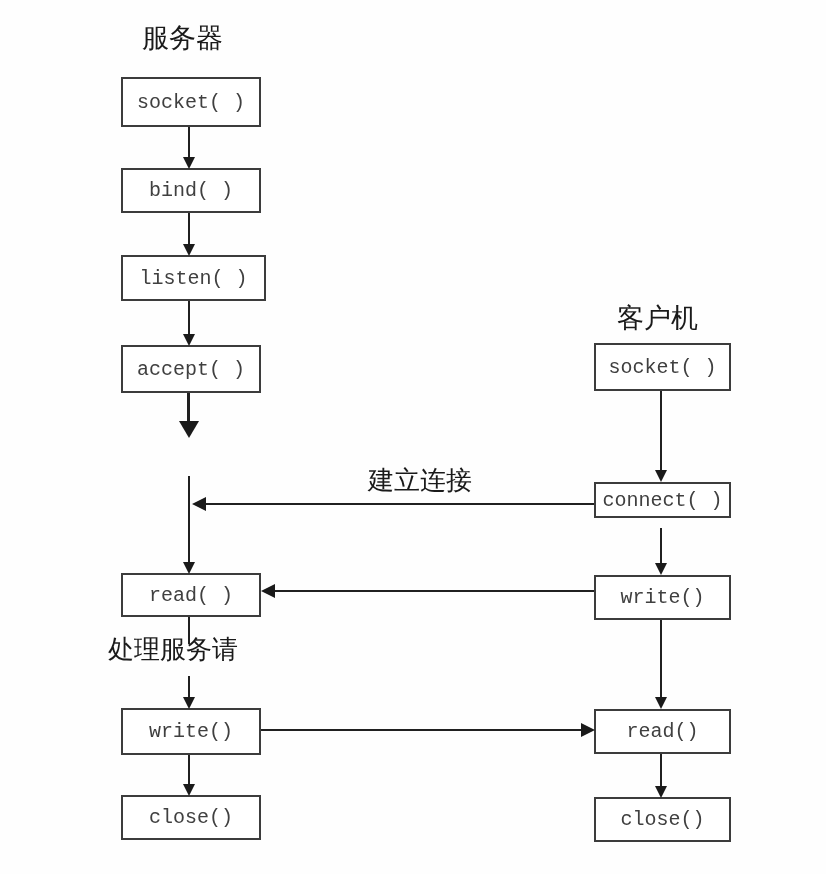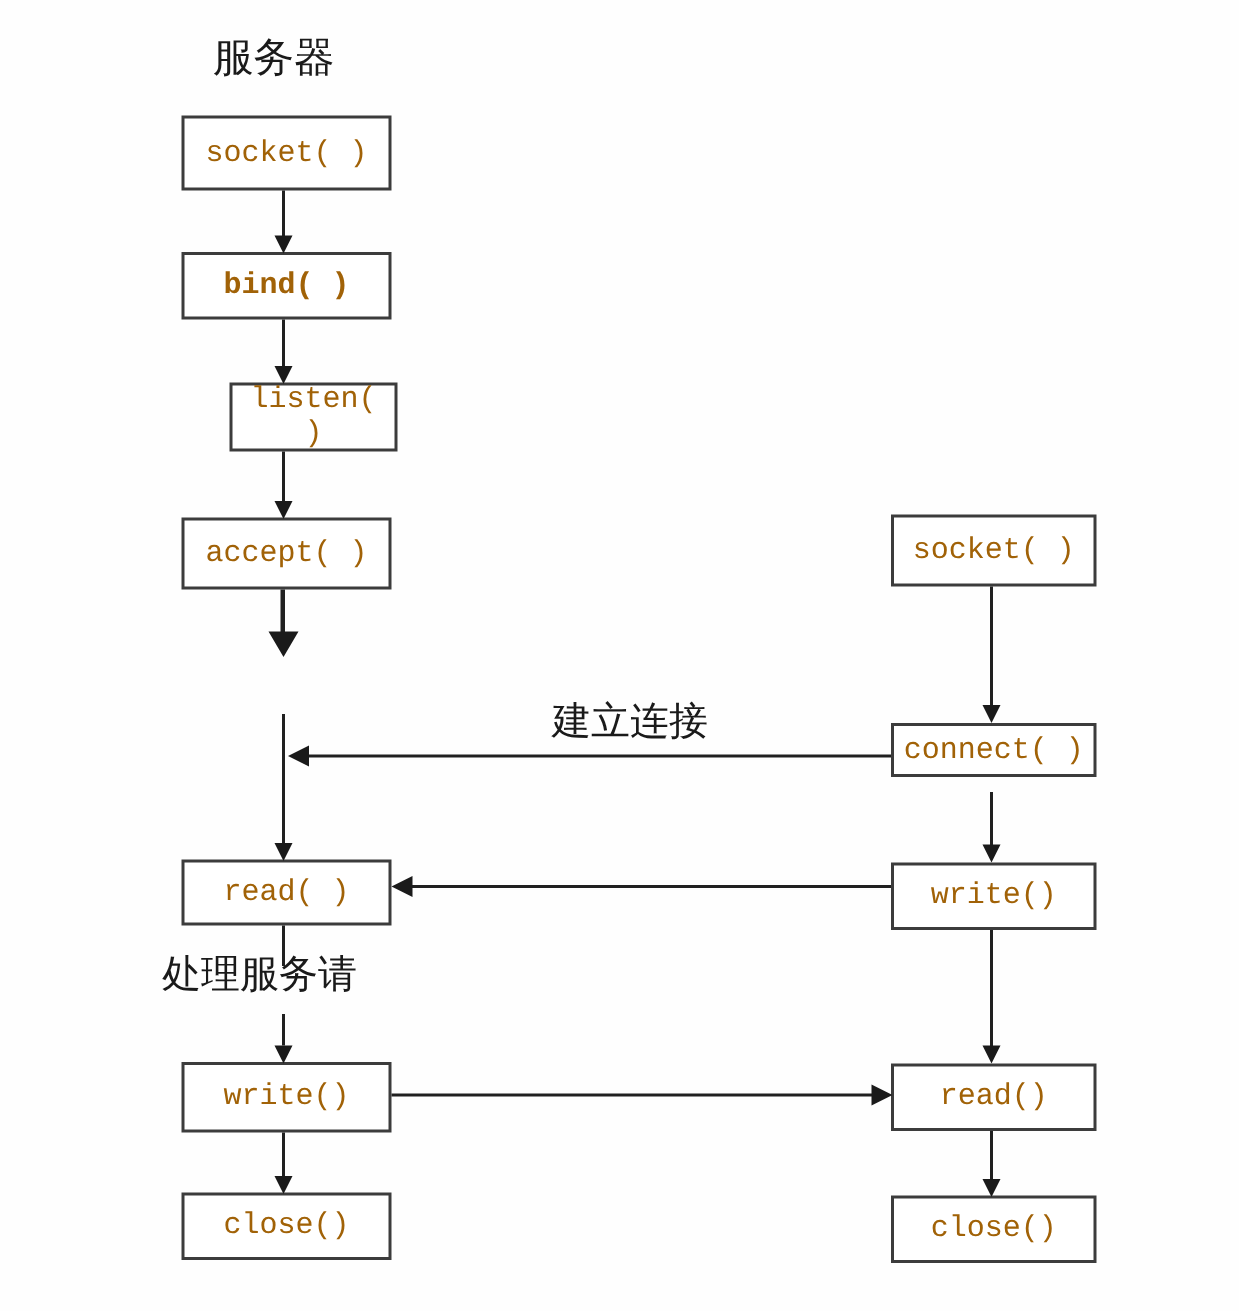--- a/index.html
+++ b/index.html
@@ -2,29 +2,28 @@
 <html><head>
 <meta charset="utf-8">
 <style>
   html,body { margin:0; padding:0; background:#ffffff; }
   #canvas {
     position:relative;
     width:826px; height:874px;
     background:#fefefe;
     font-family:"Liberation Sans", sans-serif;
     overflow:hidden;
-    text-align:center;
   }
   .box {
     position:absolute;
     border:2px solid #3c3c3c;
     background:#ffffff;
     display:flex; align-items:center; justify-content:center;
     font-family:"Liberation Mono", monospace;
-    font-size:20px; color:#a16207;
+    font-size:20px; color:#404040;
     box-sizing:border-box;
     letter-spacing:0px;
   }
   .col-title {
     position:absolute;
     font-size:27px; color:#1a1a1a;
     white-space:nowrap; font-weight:500;
   }
   .cn-label {
     position:absolute;
@@ -54,22 +53,22 @@
   .ah-right {
     position:absolute; width:0; height:0;
     border-top:7px solid transparent;
     border-bottom:7px solid transparent;
     border-left:14px solid #1a1a1a;
   }
 
   
   #srv-title   { left:142px; top:20px; }
   #srv-socket  { left:121px; top:77px;  width:140px; height:50px; }
-  #srv-bind    { left:121px; top:168px; width:140px; height:45px;font-weight:bold; }
-  #srv-listen  { left:121px; top:255px; width:112px; height:46px;margin-left:32px; }
+  #srv-bind    { left:121px; top:168px; width:140px; height:45px; }
+  #srv-listen  { left:121px; top:255px; width:145px; height:46px; }
   #srv-accept  { left:121px; top:345px; width:140px; height:48px; }
   #srv-read    { left:121px; top:573px; width:140px; height:44px; }
   #srv-write   { left:121px; top:708px; width:140px; height:47px; }
   #srv-close   { left:121px; top:795px; width:140px; height:45px; }
   #lbl-blocking{ left:78px;  top:440px; }
   #lbl-process { left:108px; top:632px; }
 
   
   #cli-title   { left:617px; top:300px; }
   #cli-socket  { left:594px; top:343px; width:137px; height:48px; }
@@ -124,20 +123,21 @@
   <div id="srv-title" class="col-title">服务器</div>
   <div id="srv-socket" class="box">socket( )</div>
   <div id="srv-bind" class="box">bind( )</div>
   <div id="srv-listen" class="box">listen( )</div>
   <div id="srv-accept" class="box">accept( )</div>
   <div id="srv-read" class="box">read( )</div>
   <div id="lbl-process" class="cn-label">处理服务请</div>
   <div id="srv-write" class="box">write()</div>
   <div id="srv-close" class="box">close()</div>
 
+  <div id="cli-title" class="col-title">客户机</div>
   <div id="cli-socket" class="box">socket( )</div>
   <div id="cli-connect" class="box">connect( )</div>
   <div id="cli-write" class="box">write()</div>
   <div id="cli-read" class="box">read()</div>
   <div id="cli-close" class="box">close()</div>
 
   <div id="v1" class="vline"></div>
   <div id="v1h" class="ah-down"></div>
   <div id="v2" class="vline"></div>
   <div id="v2h" class="ah-down"></div>

